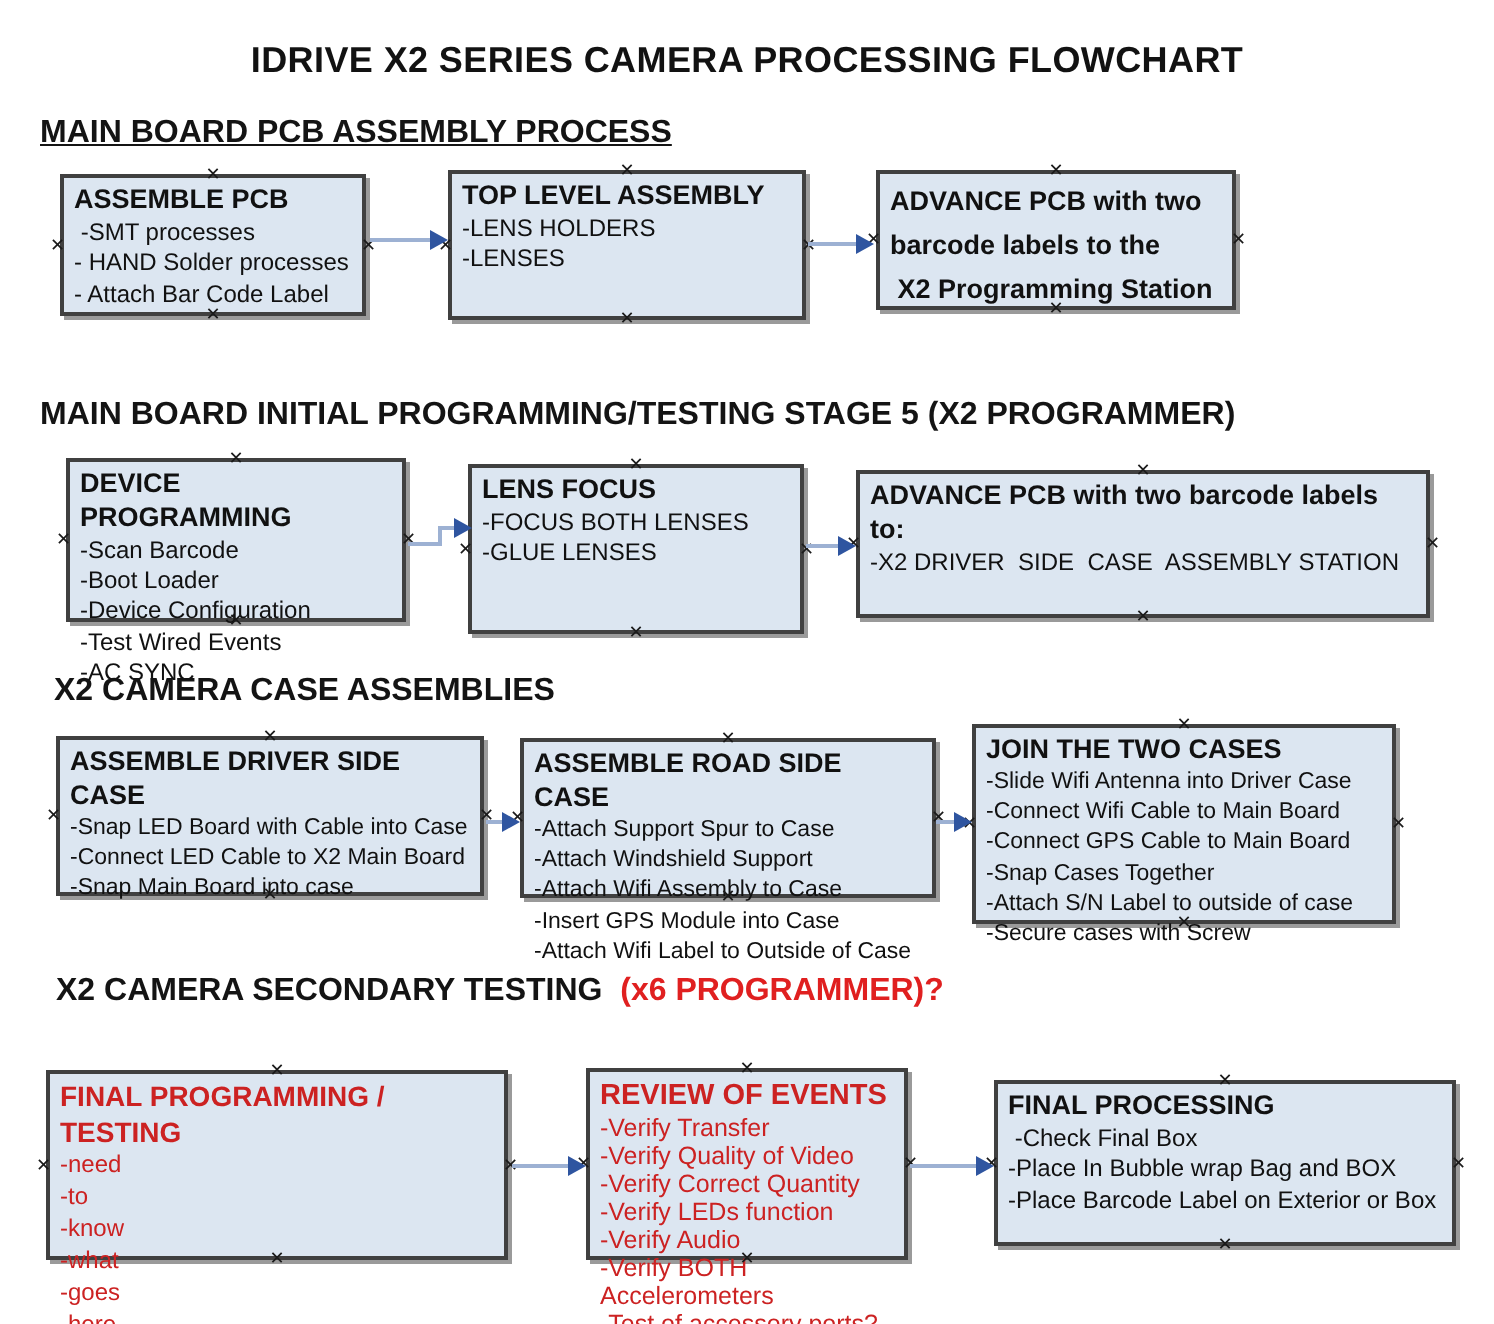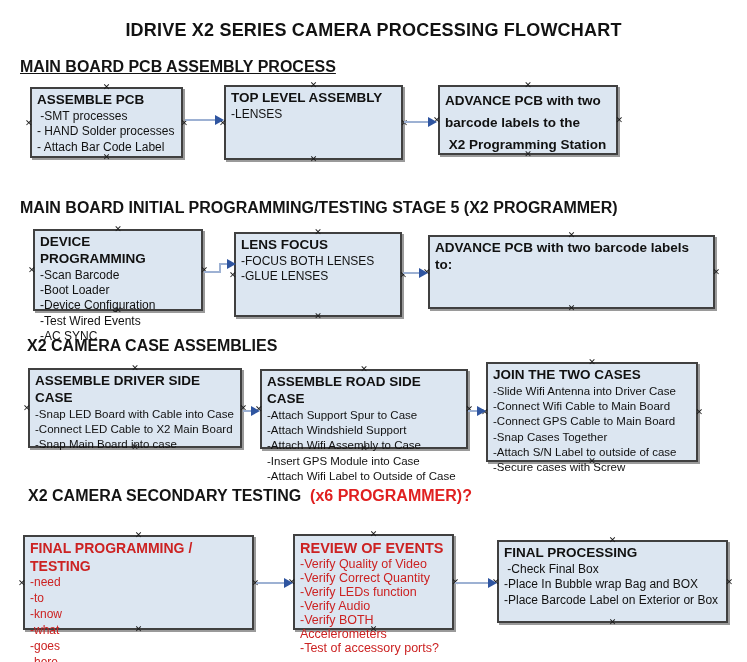--- a/index.html
+++ b/index.html
@@ -70,20 +70,21 @@
     <div class="bi">- HAND Solder processes</div>
     <div class="bi">- Attach Bar Code Label</div>
   <span class="hx ht">✕</span>
       <span class="hx hb">✕</span>
       <span class="hx hl">✕</span>
       <span class="hx hr">✕</span>
     </div>
 
   <div class="box" style="left:224px;top:85px;width:179px;height:75px;">
     <div class="bt">TOP LEVEL ASSEMBLY</div>
+    <div class="bi">-LENS HOLDERS</div>
     <div class="bi">-LENSES</div>
   <span class="hx ht">✕</span>
       <span class="hx hb">✕</span>
       <span class="hx hl">✕</span>
       <span class="hx hr">✕</span>
     </div>
 
   <div class="box bold-items" style="left:438px;top:85px;width:180px;height:70px;">
     <div class="bt" style="line-height:1.62;">ADVANCE PCB with two</div>
     <div class="bi">barcode labels to the</div>
@@ -123,20 +124,21 @@
     <div class="bi">-FOCUS BOTH LENSES</div>
     <div class="bi">-GLUE LENSES</div>
   <span class="hx ht">✕</span>
       <span class="hx hb">✕</span>
       <span class="hx hl">✕</span>
       <span class="hx hr">✕</span>
     </div>
 
   <div class="box" style="left:428px;top:235px;width:287px;height:74px;">
     <div class="bt">ADVANCE PCB with two barcode labels to:</div>
+    <div class="bi">-X2 DRIVER  SIDE  CASE  ASSEMBLY STATION</div>
   <span class="hx ht">✕</span>
       <span class="hx hb">✕</span>
       <span class="hx hl">✕</span>
       <span class="hx hr">✕</span>
     </div>
 
   <div class="elbow" style="left:204px;top:258px;">
     <div class="s1"></div>
       <div class="s2"></div>
       <div class="s3"></div>
@@ -207,20 +209,21 @@
     <div class="bi">-goes</div>
     <div class="bi">-here</div>
   <span class="hx ht">✕</span>
       <span class="hx hb">✕</span>
       <span class="hx hl">✕</span>
       <span class="hx hr">✕</span>
     </div>
 
   <div class="box red s4b2" style="left:293px;top:534px;width:161px;height:96px;">
     <div class="bt">REVIEW OF EVENTS</div>
+    <div class="bi">-Verify Transfer</div>
     <div class="bi">-Verify Quality of Video</div>
     <div class="bi">-Verify Correct Quantity</div>
     <div class="bi">-Verify LEDs function</div>
     <div class="bi">-Verify Audio</div>
     <div class="bi">-Verify BOTH Accelerometers</div>
     <div class="bi">-Test of accessory ports?</div>
   <span class="hx ht">✕</span>
       <span class="hx hb">✕</span>
       <span class="hx hl">✕</span>
       <span class="hx hr">✕</span>

